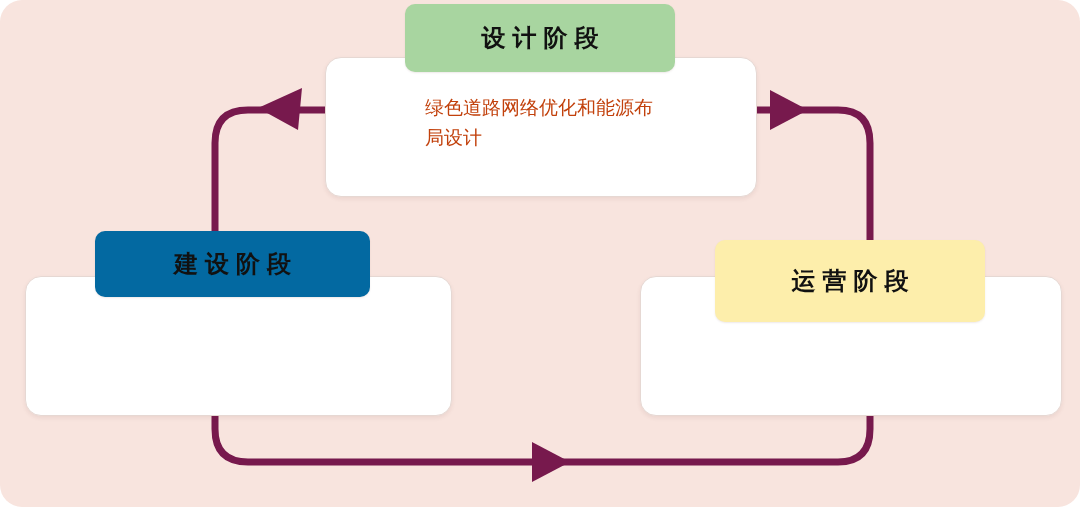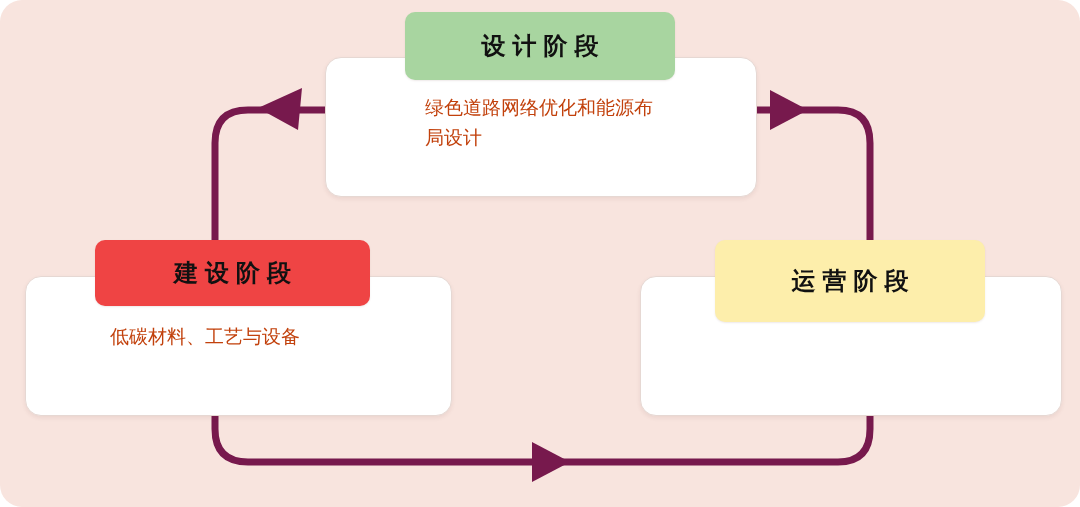--- a/index.html
+++ b/index.html
@@ -41,22 +41,22 @@
     justify-content: center;
     border-radius: 10px;
     font-weight: bold;
     font-size: 24px;
     letter-spacing: 7px;
     color: #111111;
     z-index: 3;
     box-shadow: 0 1px 2px rgba(90,40,40,0.10);
     text-indent: 7px; 
   }
-  #design-pill { left: 405px; top: 12px; width: 270px; height: 68px; background: #a8d5a0; font-family: Liberation Serif, serif; }
-  #construction-pill { left: 95px; top: 240px; width: 275px; height: 66px; background: #ef4444; }
+  #design-pill { left: 405px; top: 4px; width: 270px; height: 68px; background: #a8d5a0; font-family: Liberation Serif, serif; }
+  #construction-pill { left: 95px; top: 231px; width: 275px; height: 66px; background: #0369a1; }
   #operation-pill { left: 715px; top: 240px; width: 270px; height: 82px; background: #fdeeab; }
 
   .body-text {
     position: absolute;
     z-index: 3;
     font-size: 19px;
     line-height: 1.6;
     color: #c2410c;
   }
   #design-body { left: 425px; top: 93px; width: 232px; }
@@ -78,20 +78,19 @@
   <div class="card" id="design-card"></div>
   <div class="pill" id="design-pill">
     <span>设计阶段</span>
   </div>
   <div class="body-text" id="design-body">绿色道路网络优化和能源布局设计</div>
 
   <div class="card" id="construction-card"></div>
   <div class="pill" id="construction-pill">
     <span>建设阶段</span>
   </div>
-  <div class="body-text" id="construction-body">低碳材料、工艺与设备</div>
 
   <div class="card" id="operation-card"></div>
   <div class="pill" id="operation-pill">
     <span>运营阶段</span>
   </div>
 
 </div>
 
 </body></html>

